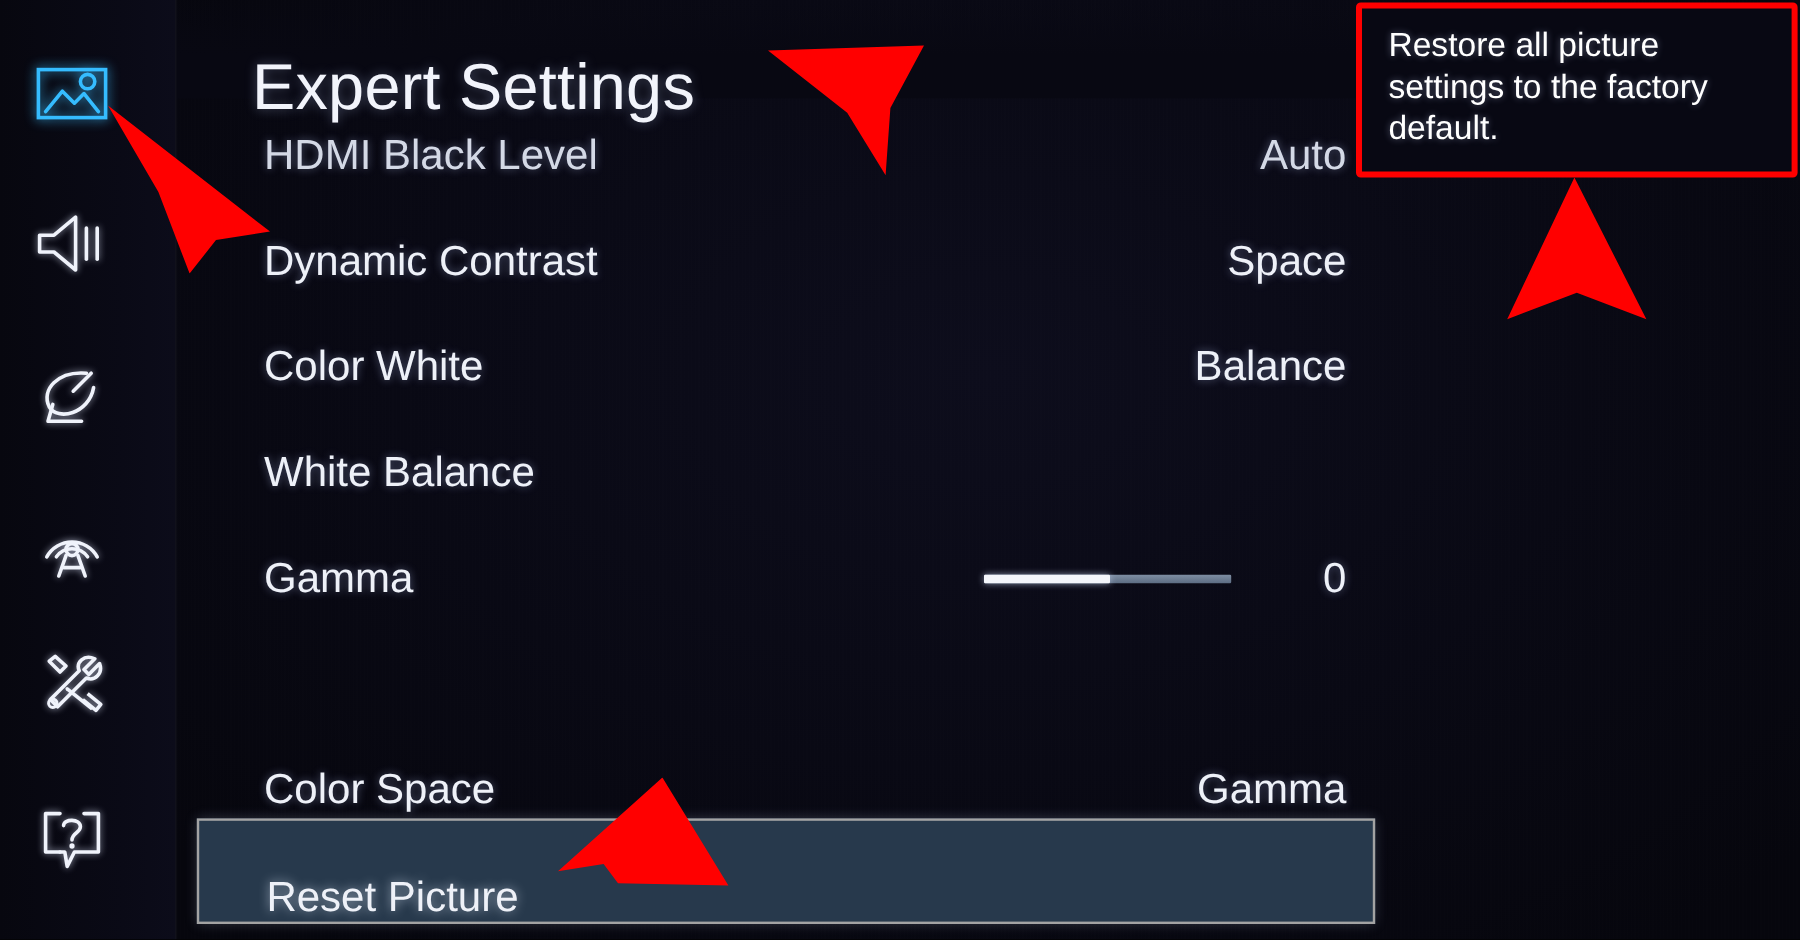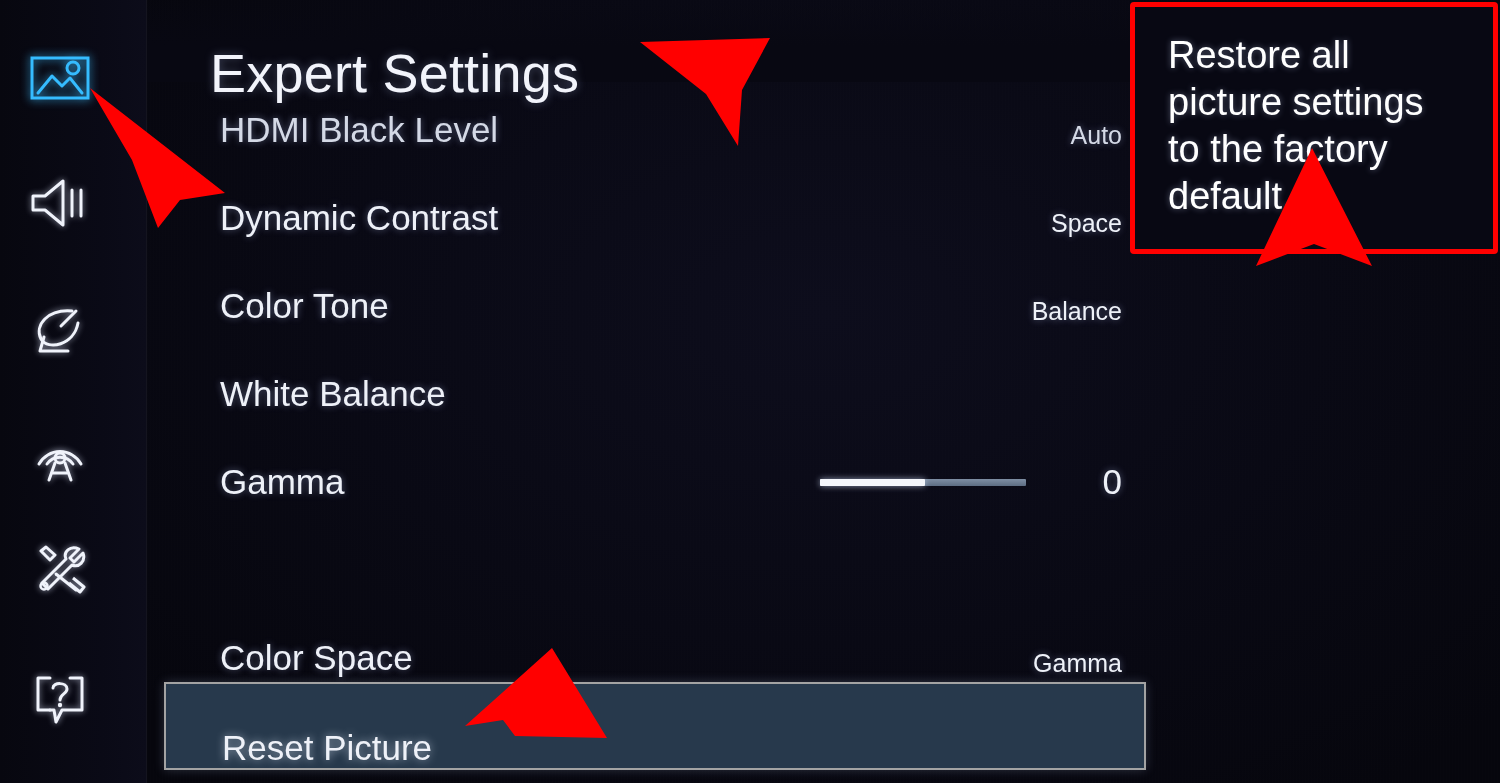--- a/index.html
+++ b/index.html
@@ -118,21 +118,21 @@
   }
   .row .label {
     font-size: 35px;
     color: #eef1f8;
     text-shadow: 0 0 7px rgba(185,200,255,.42);
     white-space: nowrap;
     font-weight: 400;
   }
   .row .value {
     margin-left: auto;
-    font-size: 25px;
+    font-size: 35px;
     color: #eef1f8;
     text-shadow: 0 0 7px rgba(185,200,255,.42);
     white-space: nowrap;
     font-weight: 400;
   }
   .row.clipped .label,
   .row.clipped .value {
     color: #d4d9e6;
   }
   .row.selected {
@@ -180,22 +180,22 @@
     top: 2px;
     width: 368px;
     box-sizing: border-box;
     background: #080813;
     border: 5px solid #ff0000;
     border-radius: 4px;
     padding: 14px 22px 18px 22px;
     z-index: 8;
   }
   .tooltip p {
-    margin: 11px;
-    font-size: 38px;
+    margin: 0;
+    font-size: 28px;
     line-height: 1.24;
     color: #ffffff;
     text-shadow: 0 0 6px rgba(200,215,255,.4);
   }
 
   
   .arrow {
     position: absolute;
     z-index: 9;
     pointer-events: none;
@@ -285,21 +285,21 @@
         <span class="label">HDMI Black Level</span>
         <span class="value">Auto</span>
       </div>
 
       <div class="row" style="top:150px">
         <span class="label">Dynamic Contrast</span>
         <span class="value">Space</span>
       </div>
 
       <div class="row" style="top:238px">
-        <span class="label">Color Tone</span>
+        <span class="label">Color White</span>
         <span class="value">Balance</span>
       </div>
 
       <div class="row" style="top:326px">
         <span class="label">White Balance</span>
         <span class="value"></span>
       </div>
 
       <div class="row" style="top:414px">
         <span class="label">Gamma</span>

